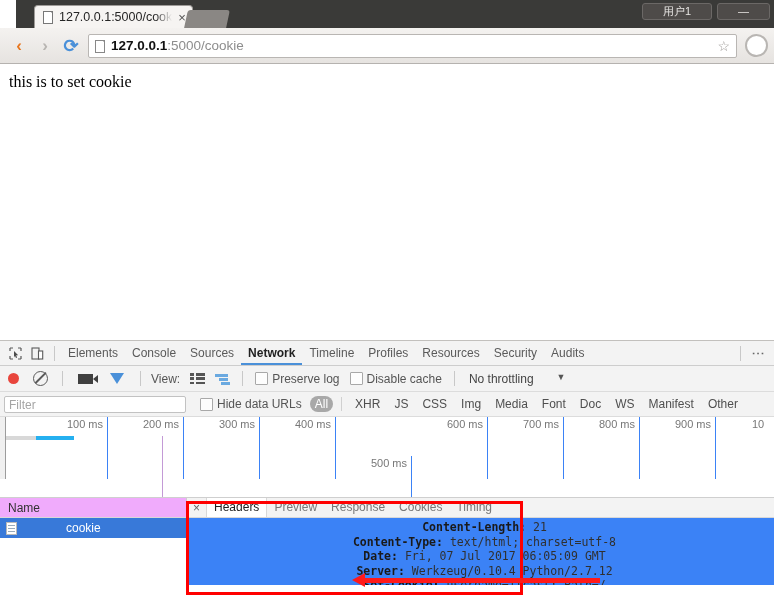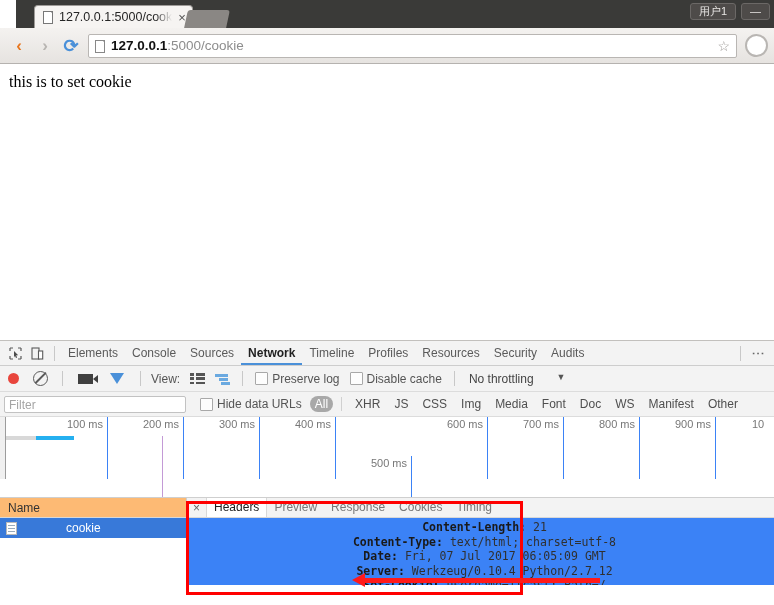--- a/index.html
+++ b/index.html
@@ -116,21 +116,21 @@
     background: #4e4b49;
     border: 1px solid #6b6866;
     border-radius: 3px;
     color: #e8e6e4;
     font-size: 11px;
     height: 17px;
     min-width: 26px;
     display: flex;
     align-items: center;
     justify-content: center;
-    padding: 0 8px;
+    padding: 0 20px;
     box-sizing: border-box;
     cursor: pointer;
   }
 
   
   #toolbar {
     height: 36px;
     background: linear-gradient(#f4f2f0, #e6e3e0);
     border-bottom: 1px solid #b5b2af;
     display: flex;
@@ -510,21 +510,21 @@
     display: flex;
     flex-direction: column;
   }
   #list-header {
     height: 20px;
     line-height: 20px;
     font-size: 12px;
     color: #333;
     padding-left: 8px;
     border-bottom: 1px solid #d8d8d8;
-    background: #fdba74;
+    background: #f0abfc;
     box-sizing: border-box;
   }
   .req-row {
     height: 20px;
     display: flex;
     align-items: center;
     padding-left: 6px;
     font-size: 12px;
     cursor: pointer;
     box-sizing: border-box;

